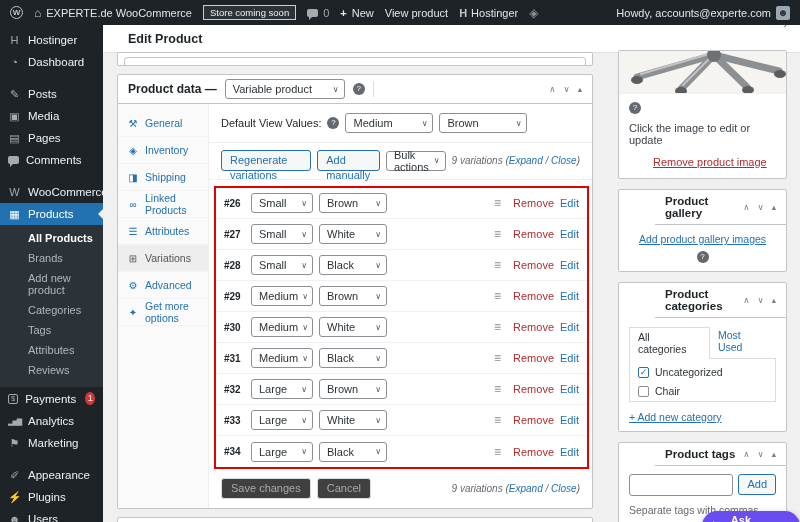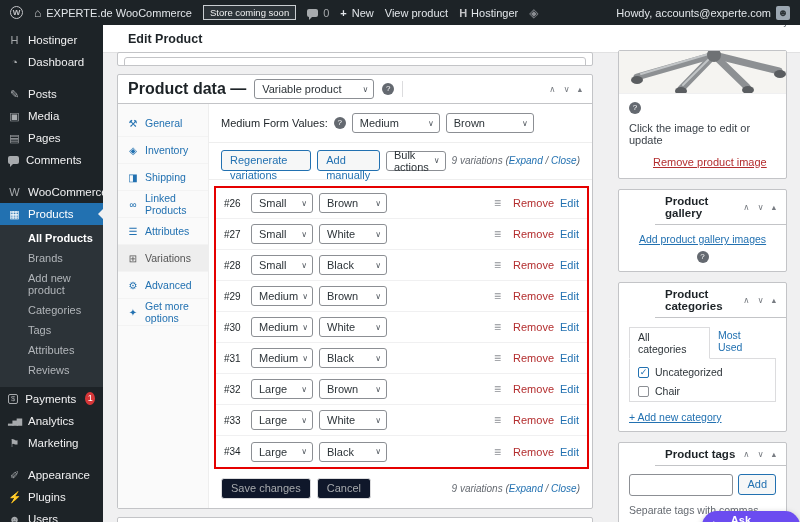--- a/index.html
+++ b/index.html
@@ -43,49 +43,49 @@
   .flagwrap .dot { position:absolute; right:-3px; top:-1px; width:5px; height:5px; border-radius:50%; background:#d63638; }
 
   
   .panel { background:#fff; border:1px solid #c3c4c7; border-radius:2px; }
   .harrows { margin-left:auto; display:flex; gap:8px; color:#787c82; font-size:8.5px; align-items:center; }
   .harrows span { cursor:pointer; }
   .helpic { width:12px; height:12px; border-radius:50%; background:#646970; color:#fff; font-size:8px; display:inline-grid; place-items:center; flex:0 0 12px; cursor:pointer; line-height:1; }
   .sel { display:inline-flex; align-items:center; justify-content:space-between; border:1px solid #8c8f94; border-radius:3px; background:#fff; height:20px; padding:0 5px 0 7px; font-size:11px; color:#2c3338; cursor:pointer; }
   .sel .chev { font-size:8px; color:#50575e; margin-left:4px; }
   .btn2 { display:inline-block; border:1px solid #2271b1; background:#f6f7f7; color:#2271b1; border-radius:3px; font-size:11px; padding:2px 8px; height:21px; line-height:15px; cursor:pointer; }
-  .btndis { display:inline-block; border:1px solid #dcdcde; background:#0f172a; color:#a7aaad; border-radius:3px; font-size:11px; padding:2px 9px; height:21px; line-height:15px; }
+  .btndis { display:inline-block; border:1px solid #dcdcde; background:#404040; color:#a7aaad; border-radius:3px; font-size:11px; padding:2px 9px; height:21px; line-height:15px; }
   a.blue { color:#2271b1; text-decoration:none; cursor:pointer; }
   a.blueu { color:#2271b1; text-decoration:underline; cursor:pointer; }
   a.red { color:#b32d2e; text-decoration:none; cursor:pointer; }
   a.redu { color:#b32d2e; text-decoration:underline; cursor:pointer;margin-left:24px; }
 
   
   .main-col { position:absolute; left:117px; top:52px; width:476px; }
   .stub { height:14px; position:relative; overflow:hidden; margin-bottom:8px; }
   .stub .inner { position:absolute; left:6px; right:6px; top:4px; height:20px; border:1px solid #c3c4c7; border-radius:3px; background:#fff; }
 
   .pd-head { display:flex; align-items:center; gap:8px; padding:4px 10px; border-bottom:1px solid #c3c4c7; height:29px; }
-  .pd-head b { font-size:16px; color:#1d2327; }
+  .pd-head b { font-size:12px; color:#1d2327; }
   .vline { width:1px; height:16px; background:#dcdcde; }
   .pd-body { display:flex; }
   .tabs { width:91px; background:#fafafa; border-right:1px solid #eee; padding-top:6px; flex:0 0 91px; }
   .tab { height:27px; display:flex; align-items:center; gap:6px; padding-left:9px; font-size:10.5px; color:#2271b1; cursor:pointer; border-bottom:1px solid #f3f3f3; }
   .tab .tico { width:12px; text-align:center; font-size:10px; flex:0 0 12px; }
   .tab.active { background:#eee; color:#555; }
   .pd-content { flex:1; display:flex; flex-direction:column; min-width:0; }
   .dfv { display:flex; align-items:center; gap:6px; padding:9px 12px; border-bottom:1px solid #eee; }
   .dfv label { font-size:11px; color:#1d2327; }
   .vtools { display:flex; align-items:center; gap:6px; padding:7px 12px 8px; border-bottom:1px solid #eee; }
   .vsummary { margin-left:auto; font-style:italic; font-size:10px; color:#646970; white-space:nowrap; }
   .vsummary a { font-style:italic; }
   .vbox { margin:6px 3px 0 5px; border:2px solid #e50000; }
   .vrow { display:flex; align-items:center; gap:6px; height:31px; padding:0 8px; border-bottom:1px solid #f0f0f1; background:#fff; }
   .vrow:last-child { border-bottom:none; }
-  .vid { font-weight:normal; font-size:10px; color:#1d2327; width:21px; flex:0 0 21px; }
+  .vid { font-weight:bold; font-size:10px; color:#1d2327; width:21px; flex:0 0 21px; }
   .flex1 { flex:1; }
   .handle { color:#8c8f94; font-size:12px; cursor:move; margin-right:6px; }
   .vfooter { display:flex; align-items:center; gap:6px; padding:9px 12px; }
 
   .slugpanel { margin-top:8px; }
   .slug-h { display:flex; align-items:center; padding:5px 12px; }
 
   
   .side-col { position:absolute; left:618px; top:50px; width:169px; }
   .sp { background:#fff; border:1px solid #c3c4c7; border-radius:2px; margin-bottom:10px; }
@@ -270,21 +270,21 @@
             <span class="tico">⚙</span>
             <span>Advanced</span>
           </div>
           <div class="tab">
             <span class="tico">✦</span>
             <span>Get more options</span>
           </div>
         </div>
       <div class="pd-content">
         <div class="dfv">
-          <label>Medium Form Values:</label>
+          <label>Default View Values:</label>
           <span class="helpic">?</span>
           <span class="sel" style="width:88px;">
             <span>Medium</span>
             <span class="chev">∨</span>
           </span>
           <span class="sel" style="width:88px;">
             <span>Brown</span>
             <span class="chev">∨</span>
           </span>
         </div>

